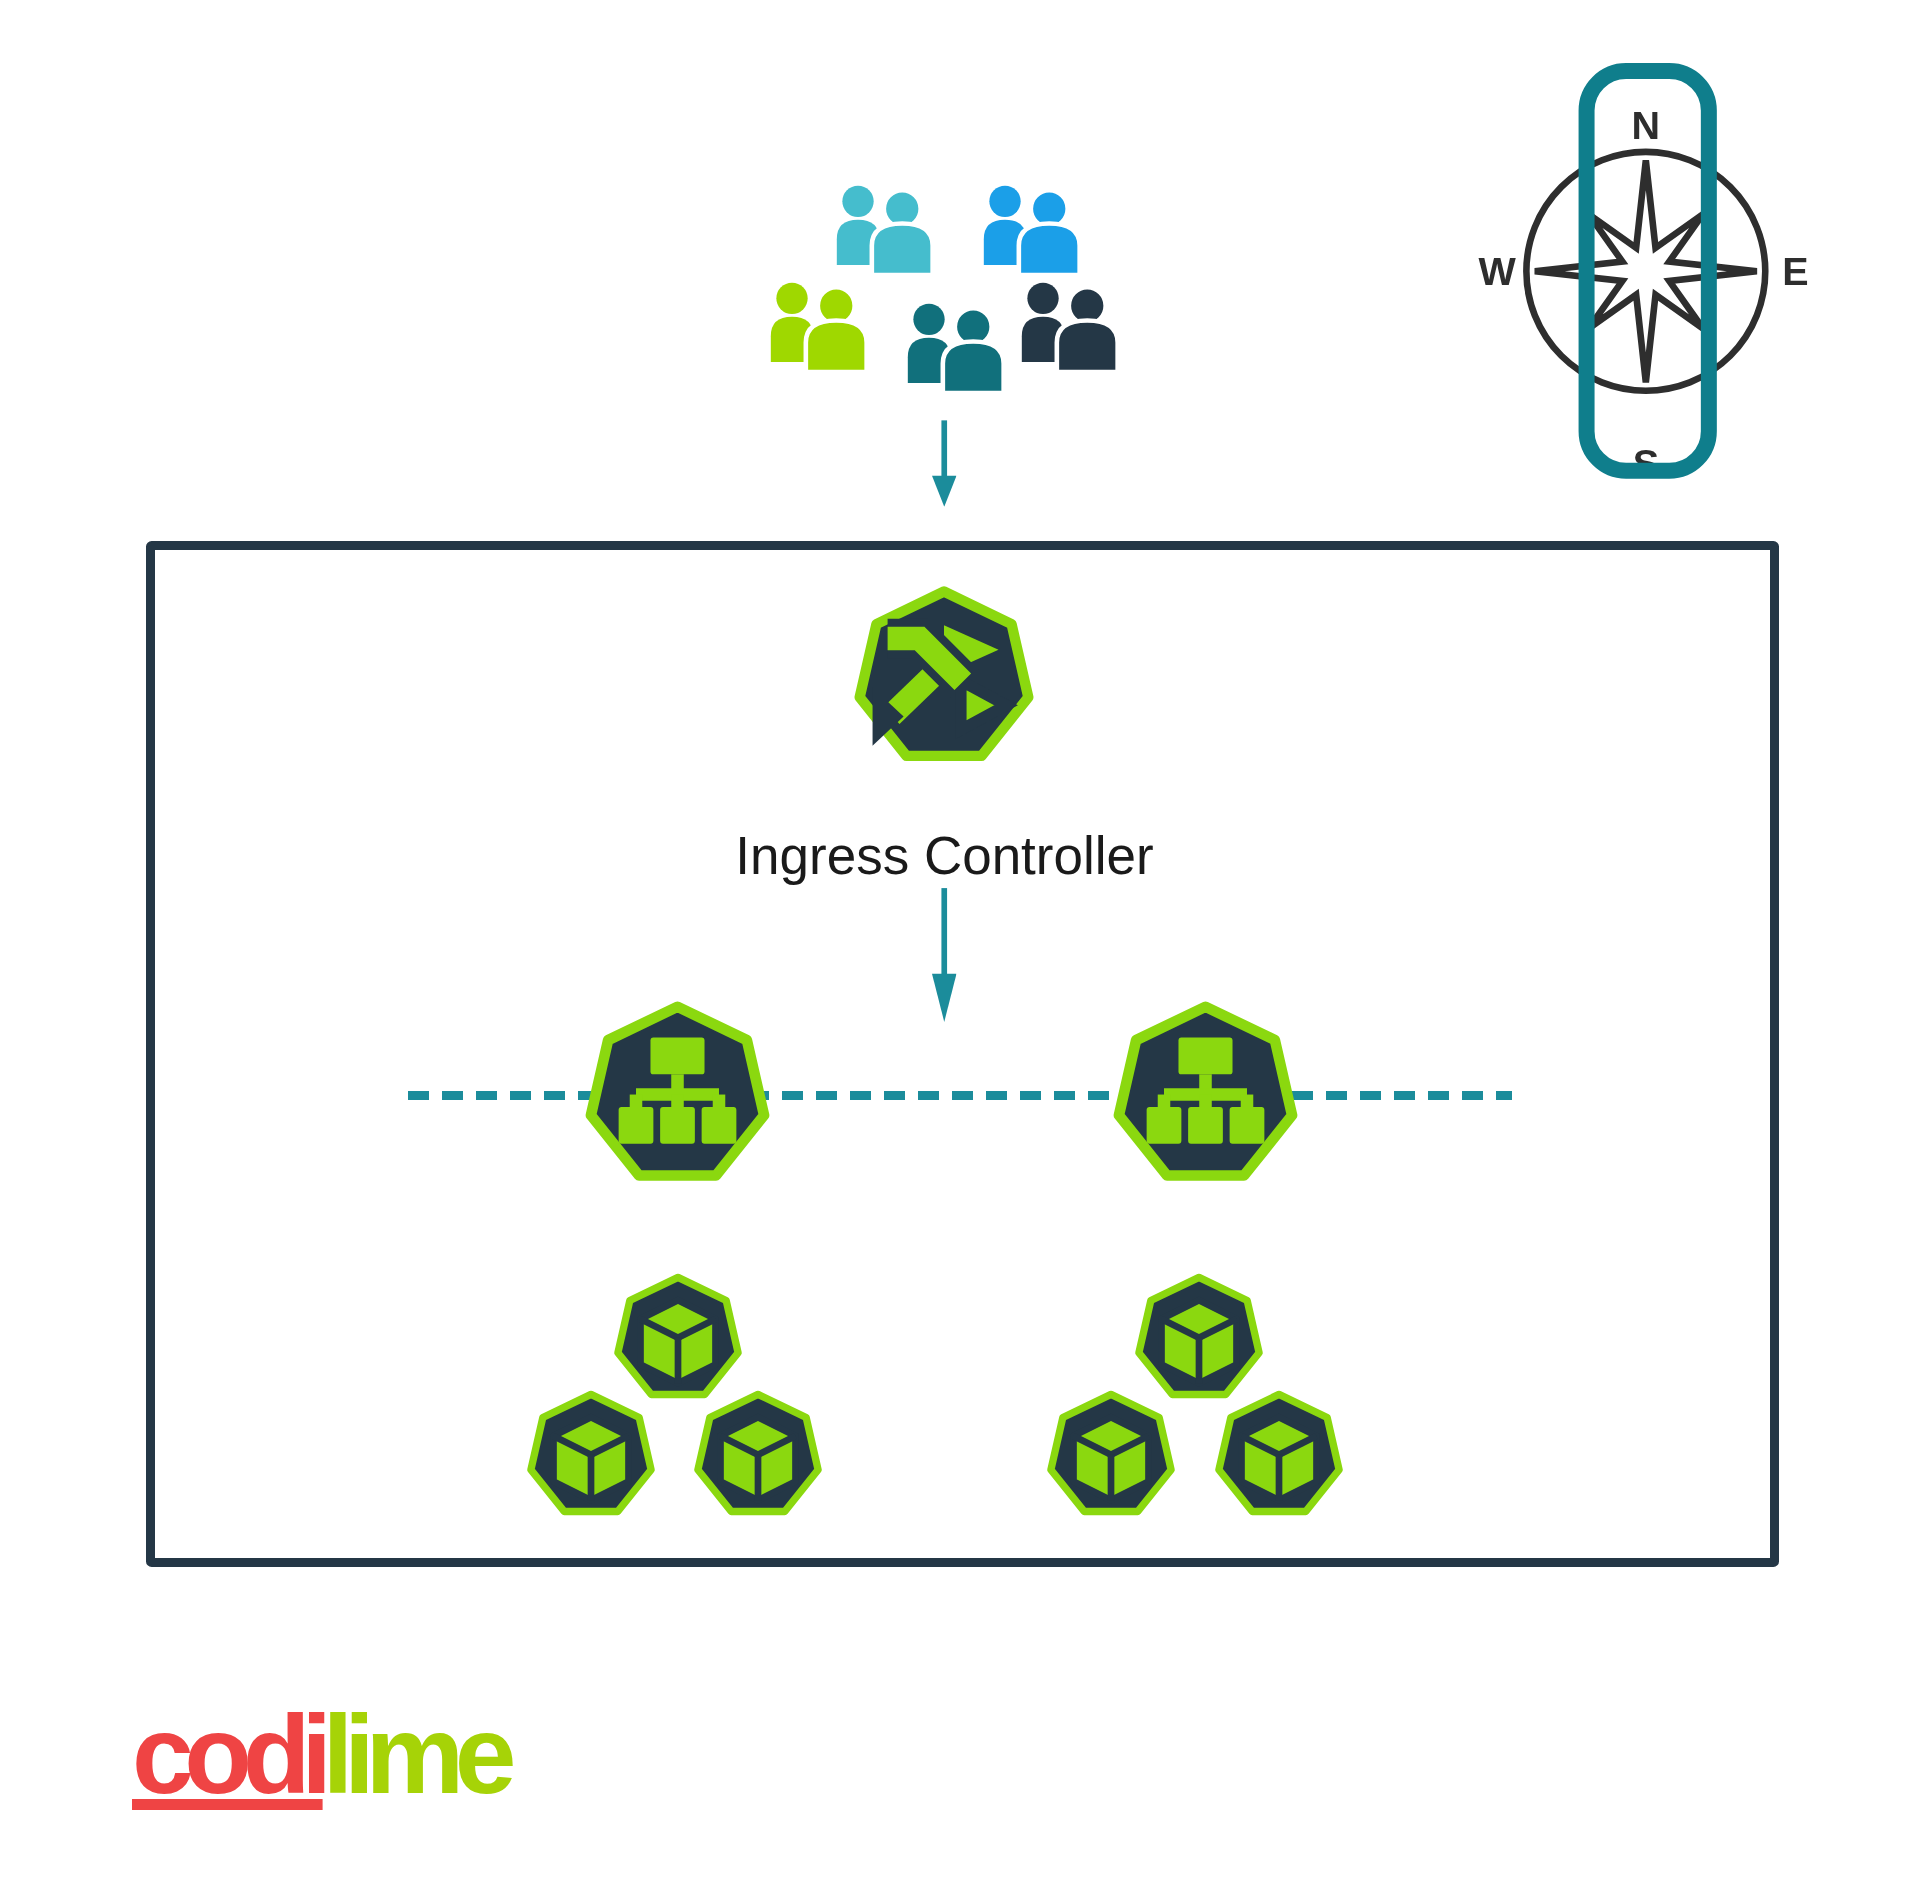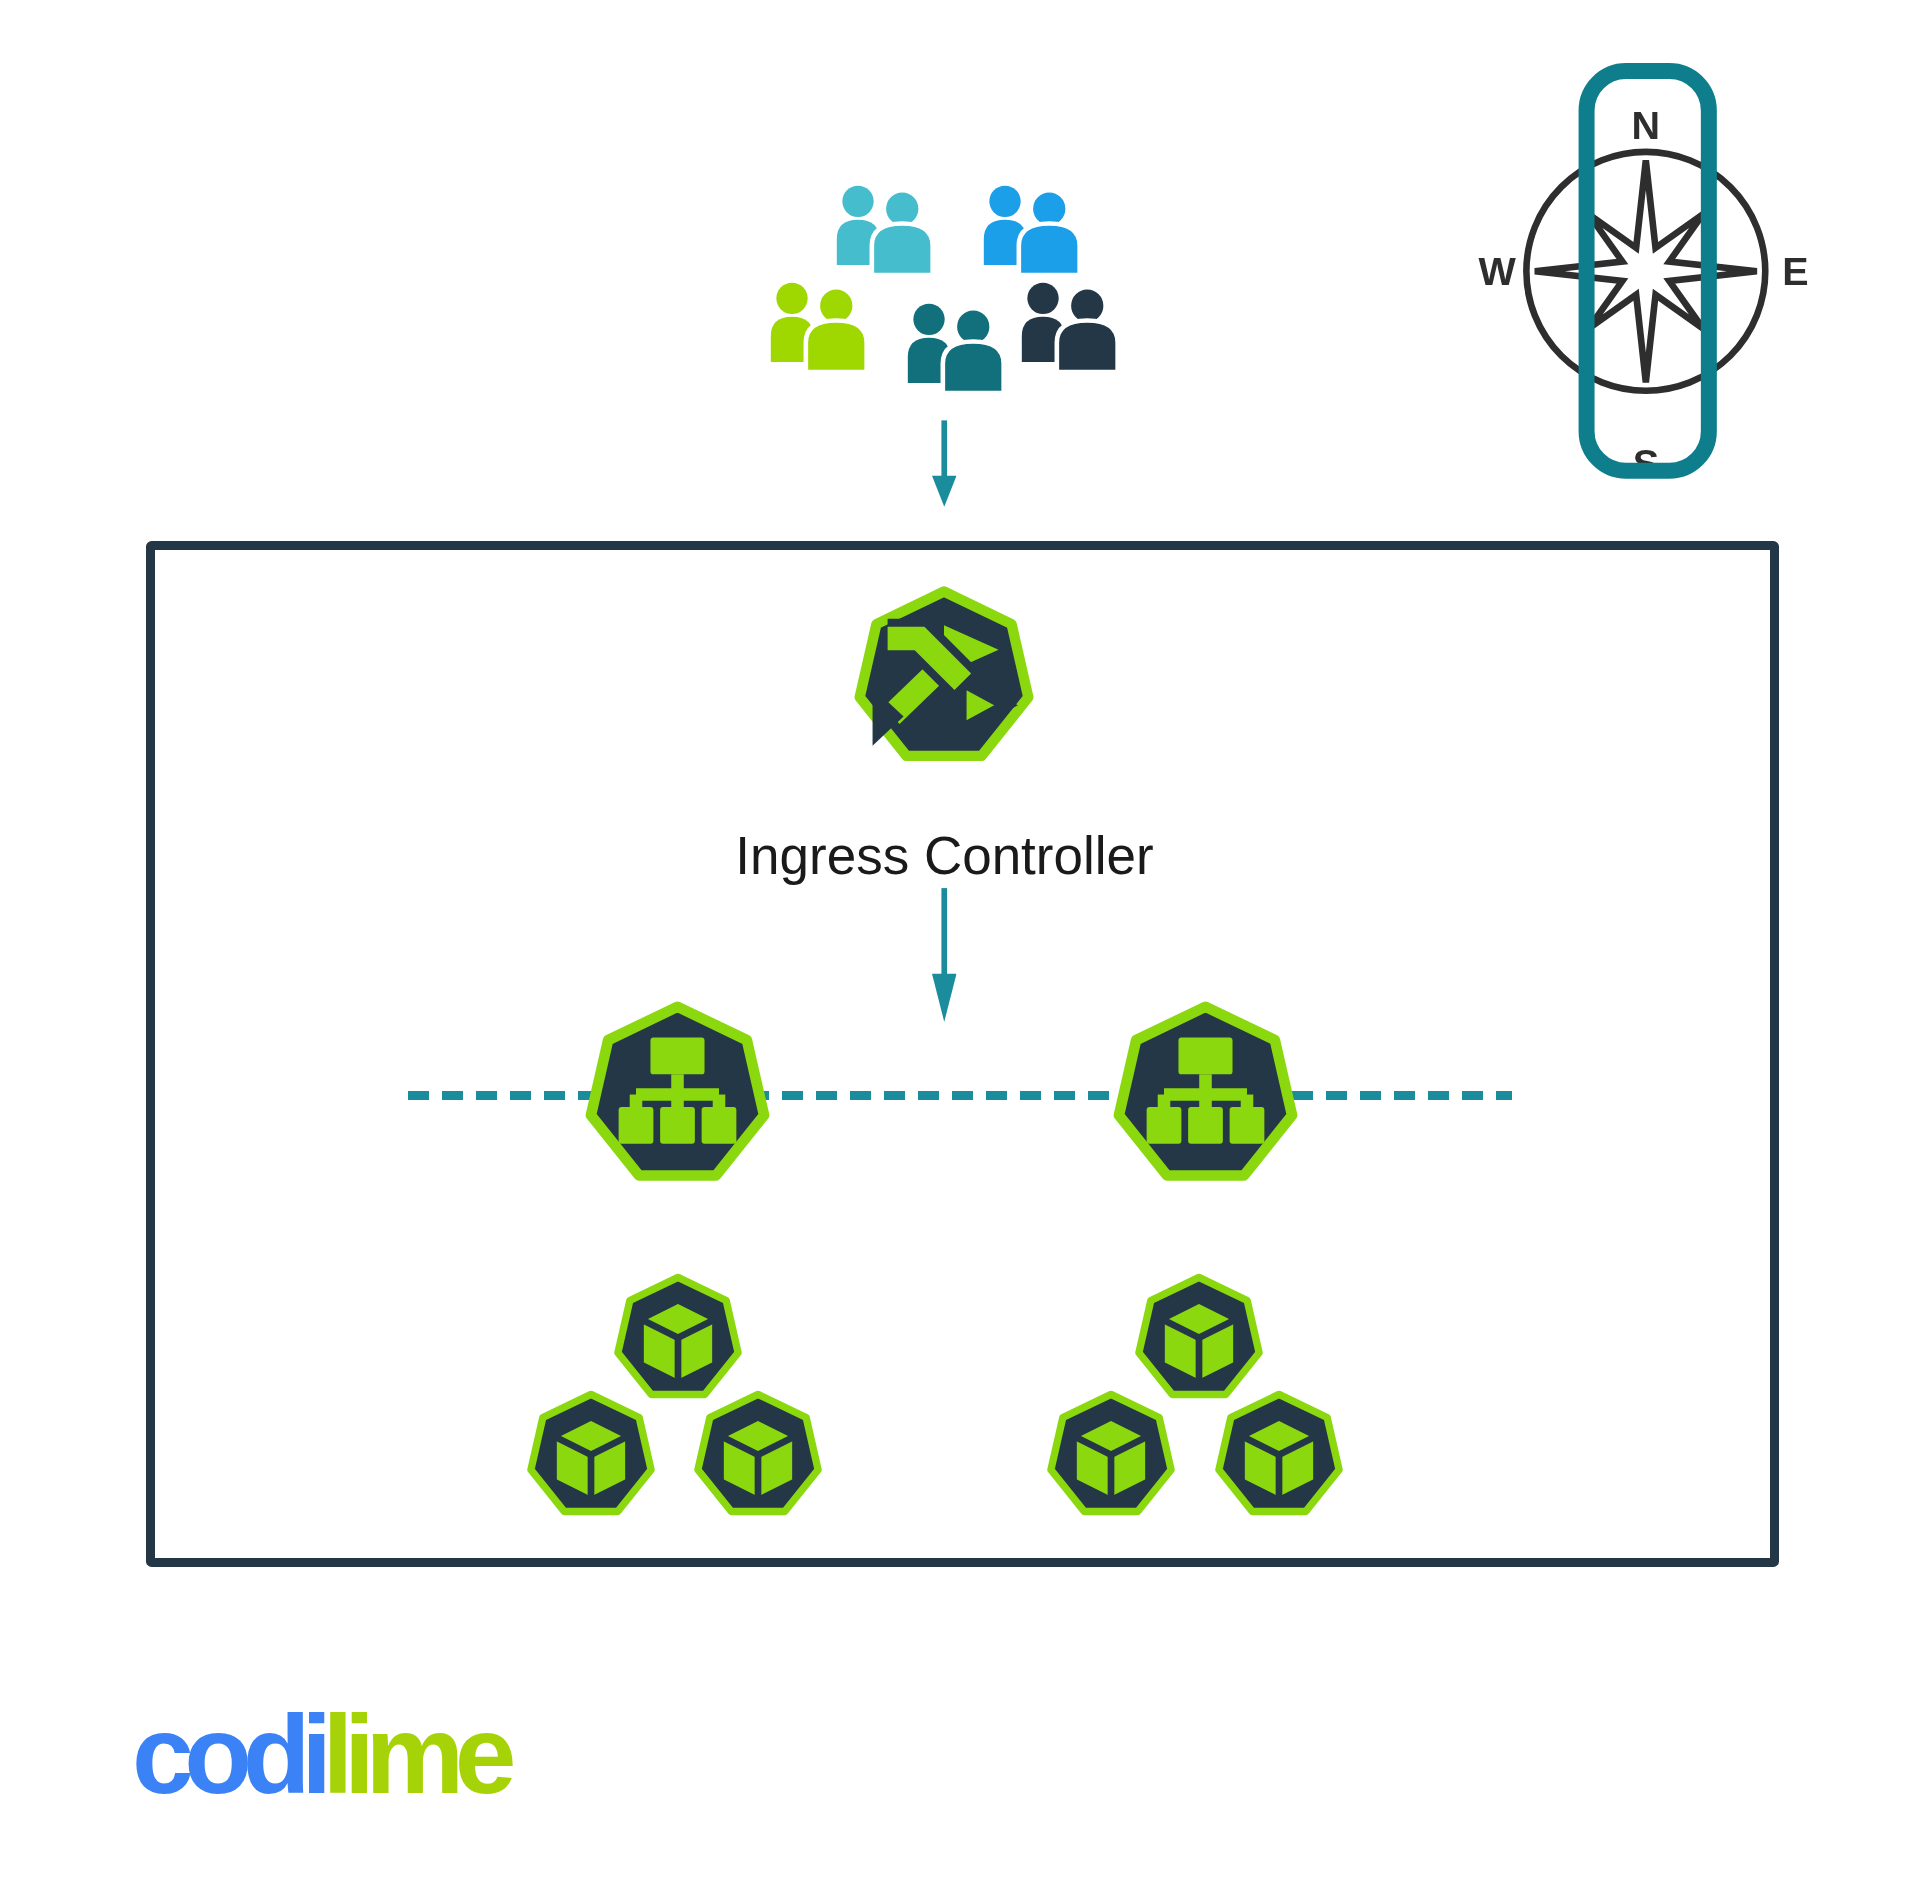--- a/index.html
+++ b/index.html
@@ -37,21 +37,21 @@
 
   
   .pair { width:121px; height:94px; }
 
   
   .logo {
     left:132px; top:1691px;
     font-size:111px; font-weight:bold; letter-spacing:-9.4px;
     white-space:nowrap;
   }
-  .logo .dark { color:#3b82f6; }
+  .logo .dark { color:#ef4444;text-decoration:underline; }
   .logo .lime { color:#A6D307; }
 </style>
 </head>
 <body>
 
 <svg width="0" height="0" style="position:absolute" aria-hidden="true">
   <defs>
 
     <symbol id="sym-pair" viewBox="0 0 130 102">
       <circle cx="33" cy="21" r="17" fill="currentColor"></circle>

